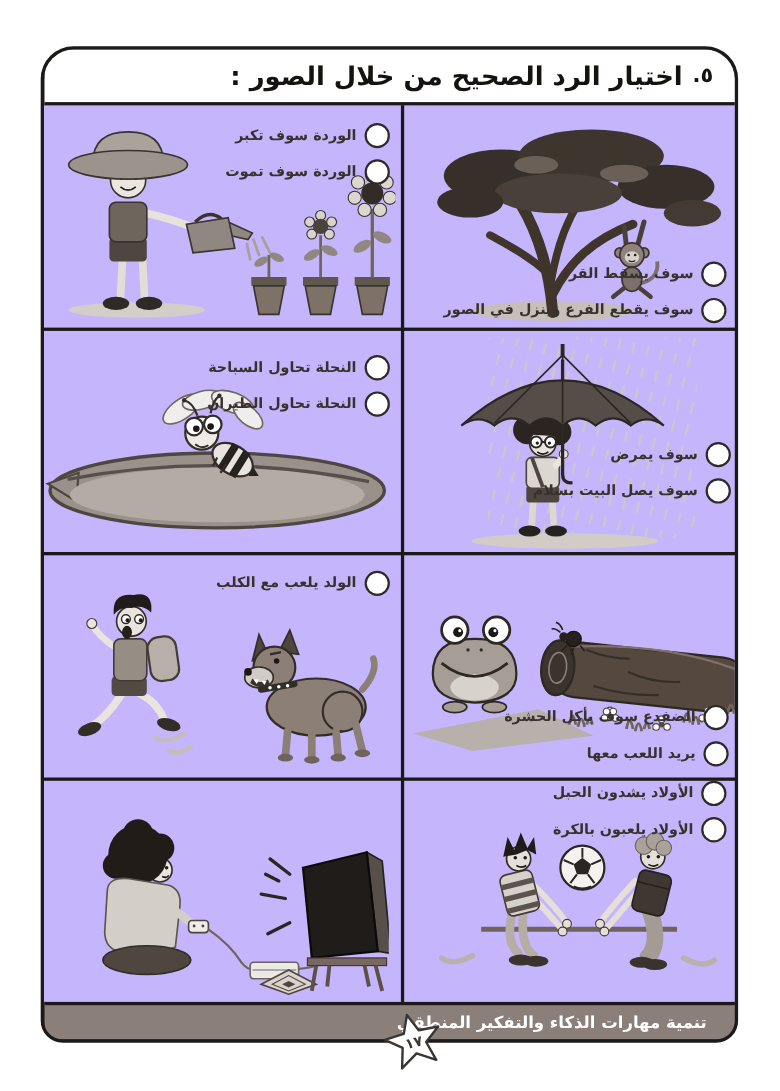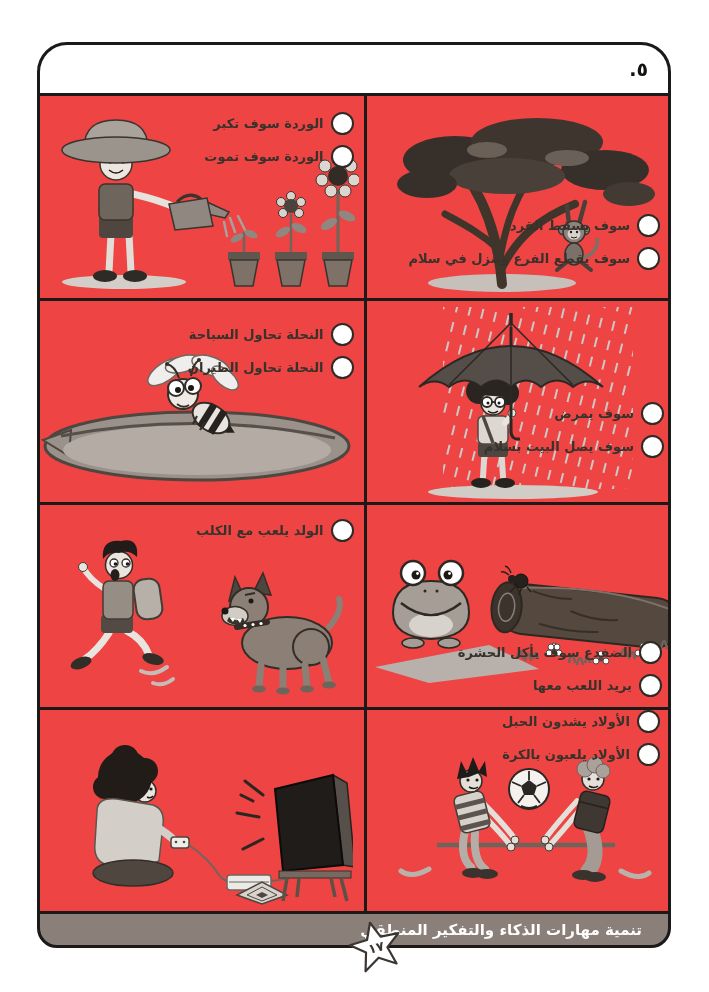--- a/index.html
+++ b/index.html
@@ -8,29 +8,29 @@
   
   .frame{position:absolute;left:37px;top:42px;width:634px;height:906px;box-sizing:border-box;
          border:3.5px solid #1c1a18;border-radius:30px 30px 20px 20px;overflow:hidden;
          display:flex;flex-direction:column;background:#1c1a18;}
   .title-bar{background:#ffffff;height:48px;flex:0 0 auto;display:flex;align-items:center;
              padding:0 20px;gap:9px;border-bottom:3px solid #1c1a18;}
   .title-number{font-weight:bold;font-size:19px;color:#151310;}
   .title-text{font-weight:bold;font-size:23.5px;color:#151310;letter-spacing:-0.5px;}
   .grid{flex:1 1 auto;display:grid;grid-template-columns:48% 52%;grid-template-rows:1fr 1fr 1fr 1fr;
         gap:3px;background:#1c1a18;}
-  .cell{position:relative;background:#ef4444;overflow:hidden;padding-left:44px;}
+  .cell{position:relative;background:#c4b5fd;overflow:hidden;padding-left:44px;}
   .illus{position:absolute;}
   .options{position:absolute;display:flex;flex-direction:column;gap:10px;align-items:flex-start;z-index:3;}
   .option{display:flex;align-items:center;gap:7px;}
   .circle{width:23px;height:23px;border:2.3px solid #2e2a26;border-radius:50%;background:#fff;
           flex:0 0 auto;box-sizing:border-box;cursor:pointer;}
   .opt-label{font-weight:bold;font-size:13px;color:#37322c;white-space:nowrap;}
   
-  .pos-c0{bottom:28px;left:auto;right:8px;}
+  .pos-c0{bottom:4px;left:auto;right:8px;}
   .pos-c1{top:16px;right:10px;}
   .pos-c2{bottom:44px;right:4px;}
   .pos-c3{top:22px;right:10px;}
   .pos-c4{bottom:10px;right:6px;text-align:right;}
   .pos-c5{top:14px;right:10px;align-items:center;}
   .pos-c6{top:0;right:8px;}
   .pos-c7{top:10px;right:10px;}
   .footer-bar{flex:0 0 auto;height:31px;background:#8b7f7a;border-top:3px solid #1c1a18;
               display:flex;align-items:center;justify-content:flex-start;padding:0 26px;}
   .footer-text{color:#ffffff;font-weight:bold;font-size:15px;}
@@ -38,20 +38,21 @@
   .page-star text{font-family:"DejaVu Sans",sans-serif;}
 </style>
 </head>
 <body>
 
 <div class="screen">
   <div class="frame">
 
     <div class="title-bar">
       <span class="title-number">٥.</span>
+      <span class="title-text">اختيار الرد الصحيح من خلال الصور :</span>
     </div>
 
     <div class="grid">
 
       <div class="cell">
         <svg class="illus" style="left:0;top:2px;" width="300" height="198" viewBox="0 0 300 198">
           <ellipse cx="135" cy="185" rx="74" ry="9" fill="#c6bfba"></ellipse>
           <path d="M135 186 C132 150 124 118 106 88" stroke="#40352b" stroke-width="10" fill="none" stroke-linecap="round"></path>
           <path d="M135 170 C150 140 172 120 208 106" stroke="#40352b" stroke-width="8" fill="none" stroke-linecap="round"></path>
           <path d="M130 150 C112 134 96 126 78 116" stroke="#40352b" stroke-width="7" fill="none" stroke-linecap="round"></path>
@@ -78,21 +79,21 @@
             <path d="M200 164 L190 172 M214 164 L224 172" stroke="#4a403a" stroke-width="4" stroke-linecap="round"></path>
           </g>
         </svg>
         <div class="options pos-c0">
           <div class="option">
             <span class="circle"></span>
             <span class="opt-label">سوف يسقط القرد</span>
           </div>
           <div class="option">
             <span class="circle"></span>
-            <span class="opt-label">سوف يقطع الفرع وينزل في سلام</span>
+            <span class="opt-label">سوف يقطع الفرع وينزل في الصور</span>
           </div>
         </div>
       </div>
 
       <div class="cell">
         <svg class="illus" style="left:2px;bottom:4px;" width="320" height="190" viewBox="0 0 320 190">
           <ellipse cx="85" cy="178" rx="62" ry="7" fill="#d4cec9"></ellipse>
           <g>
             <path d="M72 130 L70 168 M90 130 L92 168" stroke="#e3ddd8" stroke-width="7" stroke-linecap="round"></path>
             <ellipse cx="66" cy="172" rx="12" ry="6" fill="#2e2a26"></ellipse>

